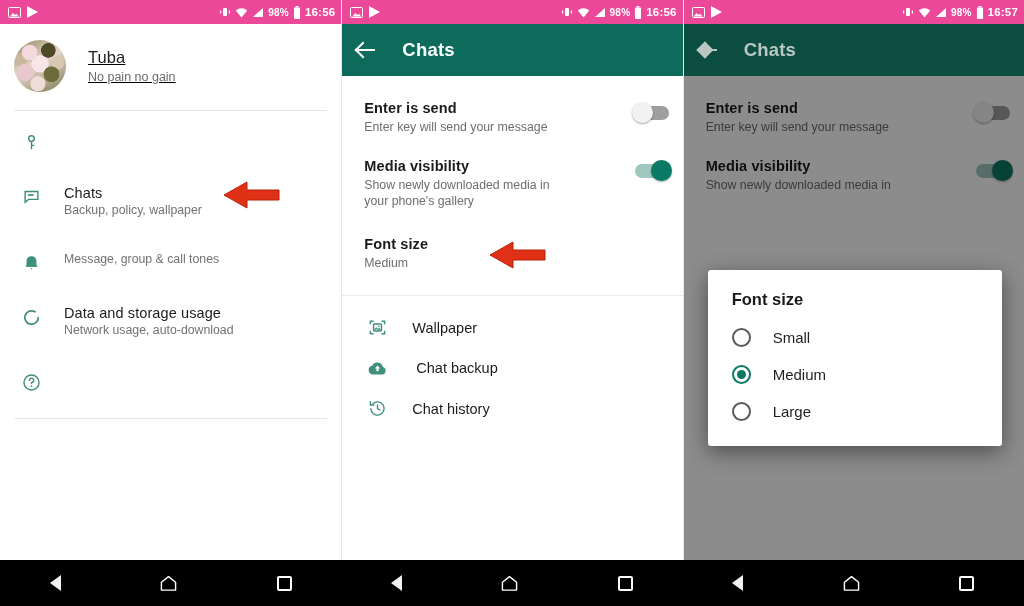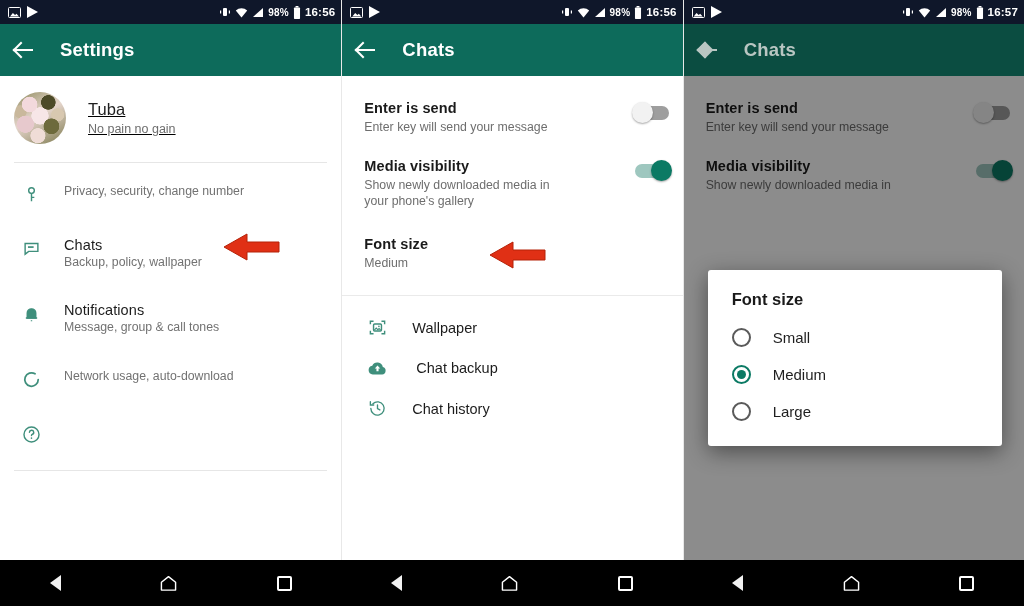--- a/index.html
+++ b/index.html
@@ -9,21 +9,21 @@
     font-family: "Liberation Sans", sans-serif;
     overflow: hidden;
   }
   .screen { position: relative; width: 1024px; height: 606px; display: flex; background:#fff; }
 
   .panel { position: relative; width: 341.34px; height: 606px; background: #fff; overflow: hidden; }
   .panel + .panel { border-left: 1px solid #e8e8e8; }
 
   
   .statusbar {
-    height: 24px; background: #0f172a; color: #fff;
+    height: 24px; background: #ec4899; color: #fff;
     display: flex; align-items: center; padding: 0 6px 0 8px;
     font-size: 11px; font-weight: bold; letter-spacing: .2px;
   }
   .sb-left { display: flex; align-items: center; gap: 6px; }
   .sb-right { margin-left: auto; display: flex; align-items: center; gap: 4px; }
   .sb-clock { font-size: 11.5px; font-weight: 700; }
   .sb-batt-pct { font-size: 10px; font-weight: 700; }
   .icon-img-box {
     width: 13px; height: 11px; border: 1.6px solid #fff; border-radius: 1.5px;
     position: relative; overflow: hidden;
@@ -159,24 +159,20 @@
           </svg>
         <span class="sb-batt-pct">98%</span>
         <svg width="8" height="13" viewBox="0 0 10 18">
             <rect x="3" y="0" width="4" height="2" fill="#fff"></rect>
             <rect x="0.8" y="2" width="8.4" height="16" rx="1" fill="#fff"></rect>
           </svg>
         <span class="sb-clock">16:56</span>
       </div>
     </div>
 
-    <div class="appbar">
-      <span class="back-arrow"></span>
-      <span class="appbar-title">Settings</span>
-    </div>
 
     <div class="content">
 
       <div class="profile-row">
         <div class="avatar"></div>
         <div class="profile-text">
           <div class="profile-name">Tuba</div>
           <div class="profile-status">No pain no gain</div>
         </div>
       </div>
@@ -184,21 +180,20 @@
       <div class="divider"></div>
 
       <div class="set-item" style="margin-top:4px">
         <span class="set-ico">
           <svg width="17" height="19" viewBox="0 0 24 24" fill="none" stroke="#3f8f7c" stroke-width="2">
               <circle cx="12" cy="6.5" r="4"></circle>
               <path d="M12 10.5v11M12 16h4"></path>
             </svg>
         </span>
         <span class="set-txt">
-          <span class="set-sub" style="display:block">Privacy, security, change number</span>
         </span>
       </div>
 
       <div class="set-item" style="margin-top:18px">
         <span class="set-ico">
           <svg width="19" height="17" viewBox="0 0 24 24" fill="none" stroke="#3f8f7c" stroke-width="2">
               <path d="M3 5h18v11H8l-5 4z"></path>
               <path d="M7 10h8" stroke-width="2.4"></path>
             </svg>
         </span>
@@ -214,32 +209,32 @@
       </div>
 
       <div class="set-item" style="margin-top:18px">
         <span class="set-ico">
           <svg width="17" height="19" viewBox="0 0 24 24" fill="none" stroke="#3f8f7c" stroke-width="2">
               <path d="M6 17V10a6 6 0 0 1 12 0v7z" fill="#3f8f7c"></path>
               <path d="M4 17h16M12 20v1.5"></path>
             </svg>
         </span>
         <span class="set-txt">
-          <span class="set-title" style="display:block">Notifications</span>
           <span class="set-sub" style="display:block">Message, group &amp; call tones</span>
         </span>
       </div>
 
       <div class="set-item" style="margin-top:18px">
         <span class="set-ico">
           <svg width="19" height="19" viewBox="0 0 24 24" fill="none" stroke="#3f8f7c" stroke-width="2.2">
               <path d="M20.5 12a8.5 8.5 0 1 1-4-7.2" stroke-linecap="round"></path>
             </svg>
         </span>
         <span class="set-txt">
+          <span class="set-title" style="display:block">Data and storage usage</span>
           <span class="set-sub" style="display:block">Network usage, auto-download</span>
         </span>
       </div>
 
       <div class="set-item" style="margin-top:18px">
         <span class="set-ico">
           <svg width="19" height="19" viewBox="0 0 24 24" fill="none" stroke="#3f8f7c" stroke-width="1.8">
               <circle cx="12" cy="12" r="9.5"></circle>
               <path d="M9.4 9.2a2.7 2.7 0 1 1 3.4 2.7c-.6.3-.8.8-.8 1.5" stroke-linecap="round"></path>
               <circle cx="12" cy="16.6" r="1" fill="#3f8f7c" stroke="none"></circle>

